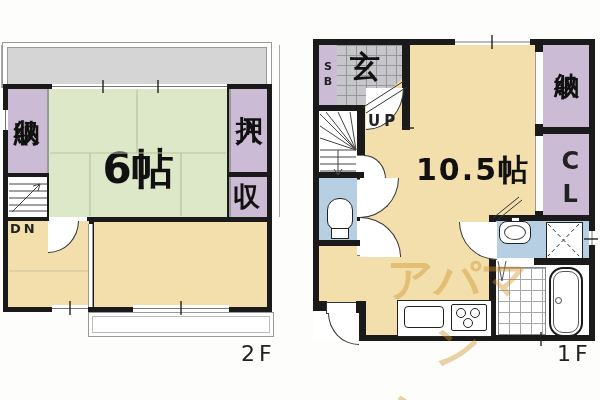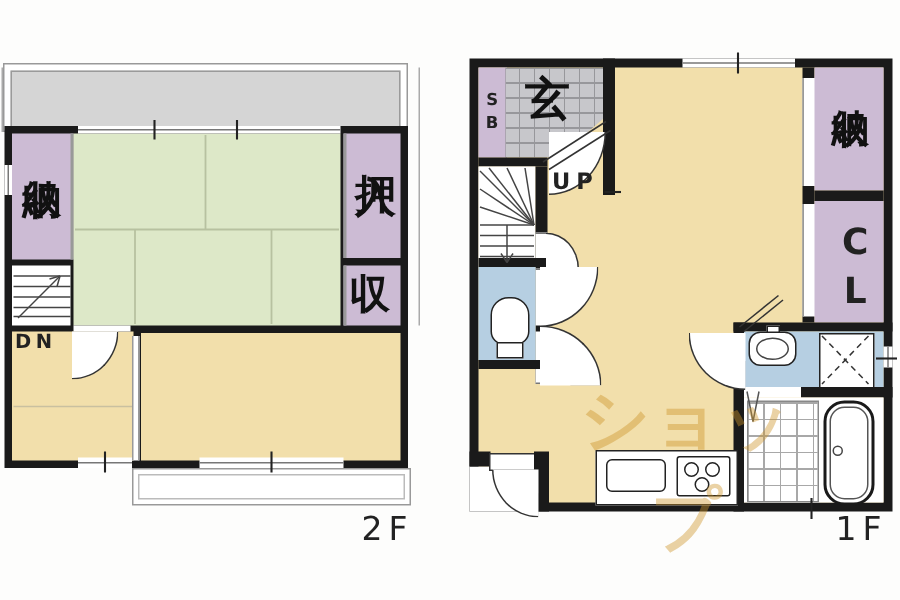--- a/index.html
+++ b/index.html
@@ -64,20 +64,21 @@
   <div class="white" style="left:52px;top:84px;width:175px;height:5px;"></div>
   <div class="white" style="left:3px;top:110px;width:5px;height:20px;"></div>
   <div class="white" style="left:52px;top:305px;width:36px;height:7px;"></div>
   <div class="white" style="left:133px;top:305px;width:96px;height:7px;"></div>
 
   <div class="rail" style="left:88px;top:312px;width:184px;height:23px;">
     <div class="abs" style="left:3px;top:3px;right:3px;bottom:3px;border:1px solid #bbb;background:#fff;"></div>
   </div>
 
   <div class="lbl vtext" style="left:13px;top:99px;font-size:26px;font-weight:600;">収納</div>
+  <div class="lbl center" style="left:53px;top:147px;width:170px;font-size:42px;font-weight:600;">6帖</div>
   <div class="lbl vtext" style="left:235px;top:94px;font-size:27px;font-weight:600;">押入</div>
   <div class="lbl" style="left:233px;top:183px;font-size:27px;font-weight:600;">収</div>
   <div class="lbl" style="left:10px;top:222px;font-size:13px;font-weight:600;letter-spacing:3px;color:#222;">DN</div>
   <div class="lbl floorlabel" style="left:241px;top:342px;">2F</div>
 
   <div class="arc arc-se" style="left:48px;top:221px;width:30px;height:31px;"></div>
 
   <div class="wall" style="left:313px;top:39px;width:282px;height:302px;"></div>
   <div class="room wood" style="left:319px;top:45px;width:270px;height:290px;"></div>
 
@@ -142,20 +143,21 @@
   <div class="arc arc-se" style="left:366px;top:88px;width:37px;height:41px;"></div>
   <div class="arc arc-ne" style="left:364px;top:155px;width:21px;height:23px;"></div>
   <div class="arc arc-se" style="left:360px;top:178px;width:38px;height:39px;"></div>
   <div class="arc arc-ne" style="left:360px;top:217px;width:40px;height:39px;"></div>
   <div class="arc arc-sw" style="left:459px;top:222px;width:37px;height:37px;"></div>
   <div class="arc arc-sw" style="left:328px;top:313px;width:30px;height:31px;"></div>
 
   <div class="lbl vtext" style="left:322px;top:60px;font-size:11px;font-weight:600;letter-spacing:2px;color:#222;">SB</div>
   <div class="lbl" style="left:350px;top:51px;font-size:30px;font-weight:600;">玄</div>
   <div class="lbl" style="left:368px;top:114px;font-size:15px;font-weight:600;letter-spacing:4px;color:#222;">UP</div>
+  <div class="lbl center" style="left:398px;top:154px;width:150px;font-size:30px;font-weight:600;letter-spacing:2px;">10.5帖</div>
   <div class="lbl vtext" style="left:553px;top:53px;font-size:25px;font-weight:600;">収納</div>
   <div class="lbl vtext" style="left:557px;top:147px;font-size:24px;font-weight:600;letter-spacing:5px;color:#222;">CL</div>
   <div class="lbl floorlabel" style="left:557px;top:342px;">1F</div>
 
   <svg class="overlay" width="600" height="400" viewBox="0 0 600 400">
 
     <g stroke="#444" stroke-width="1">
       <line x1="9" y1="184" x2="47" y2="184"></line>
         <line x1="9" y1="191" x2="47" y2="191"></line>
       <line x1="9" y1="198" x2="47" y2="198"></line>
@@ -221,16 +223,17 @@
       <line x1="70" y1="301" x2="70" y2="315"></line>
         <line x1="181" y1="301" x2="181" y2="315"></line>
       <line x1="492" y1="35" x2="492" y2="49"></line>
       <line x1="403" y1="128" x2="414" y2="128"></line>
       <line x1="584" y1="239" x2="598" y2="239"></line>
       <line x1="541" y1="332" x2="541" y2="346"></line>
     </g>
   </svg>
 
   <div class="watermark">
+    <div>アパマン</div>
     <div>ショップ</div>
   </div>
 
 </div>
 
 </body></html>

